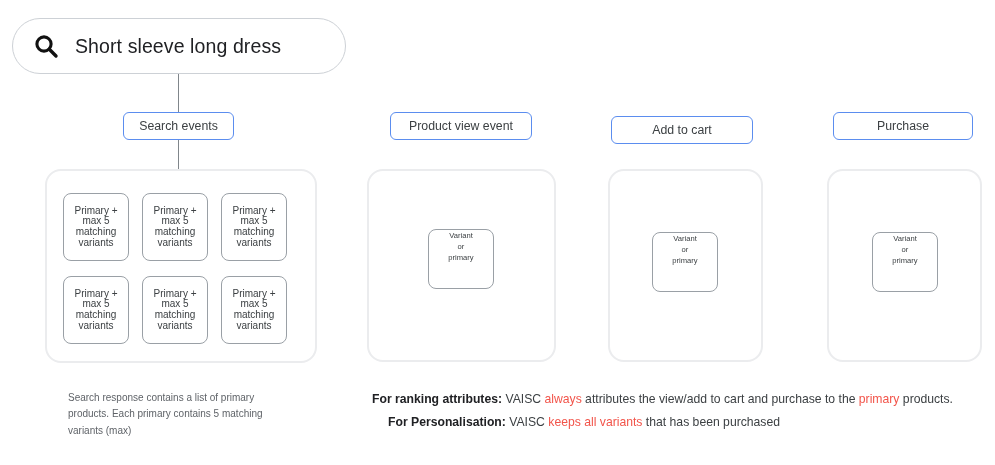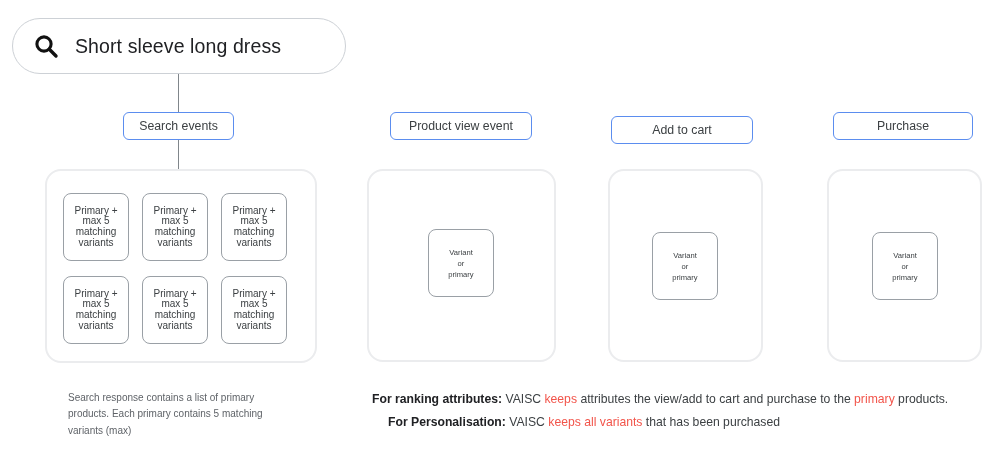--- a/index.html
+++ b/index.html
@@ -103,29 +103,29 @@
     font-size: 10px;
     line-height: 10.6px;
     color: #3c4043;
     text-align: center;
   }
 
   
   .solo-card {
     position: absolute;
     width: 66px;
-    height: 68px;
+    height: 60px;
     box-sizing: border-box;
     border: 1px solid #9aa0a6;
     border-radius: 8px;
     background: #fff;
     display: flex;
     flex-direction: column;
     align-items: center;
-    justify-content: center;
+    justify-content: flex-start;
     font-size: 7.6px;
     line-height: 11px;
     color: #3c4043;
     text-align: center;
   }
 
   
   .caption {
     position: absolute;
     font-size: 10px;
@@ -232,18 +232,18 @@
   <div class="solo-card" style="left:43px; top:61px;">
     <span>Variant</span>
     <span>or</span>
     <span>primary</span>
   </div>
 </div>
 
 <div class="caption" style="left:68px; top:390px; width:228px;">Search response contains a list of primary products. Each primary contains 5 matching variants (max)</div>
 
 <div class="note" style="left:372px; top:391px;">
-  <b>For ranking attributes:</b><span> VAISC </span><span class="hl">keeps</span><span> attributes the view/add to cart and purchase to the </span><span class="hl">primary</span><span> products.</span>
+  <b>For ranking attributes:</b><span> VAISC </span><span class="hl">always</span><span> attributes the view/add to cart and purchase to the </span><span class="hl">primary</span><span> products.</span>
 </div>
 
 <div class="note" style="left:388px; top:414px;">
   <b>For Personalisation:</b><span> VAISC </span><span class="hl">keeps all variants</span><span> that has been purchased</span>
 </div>
 
 </body></html>

